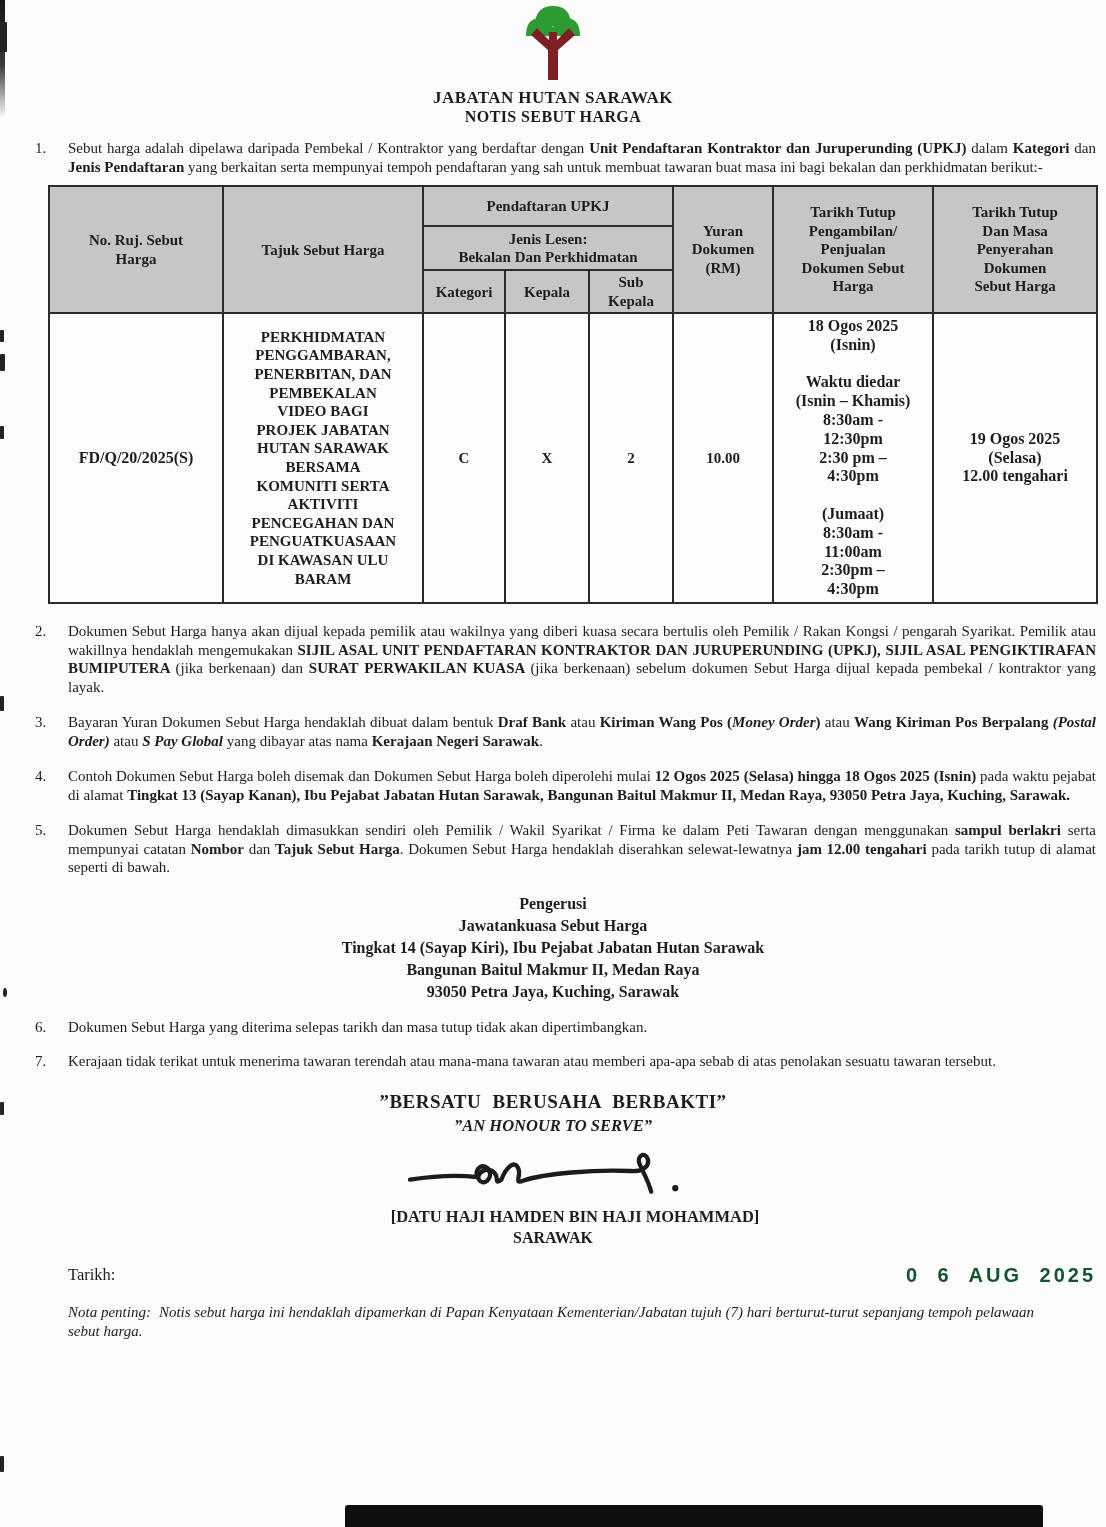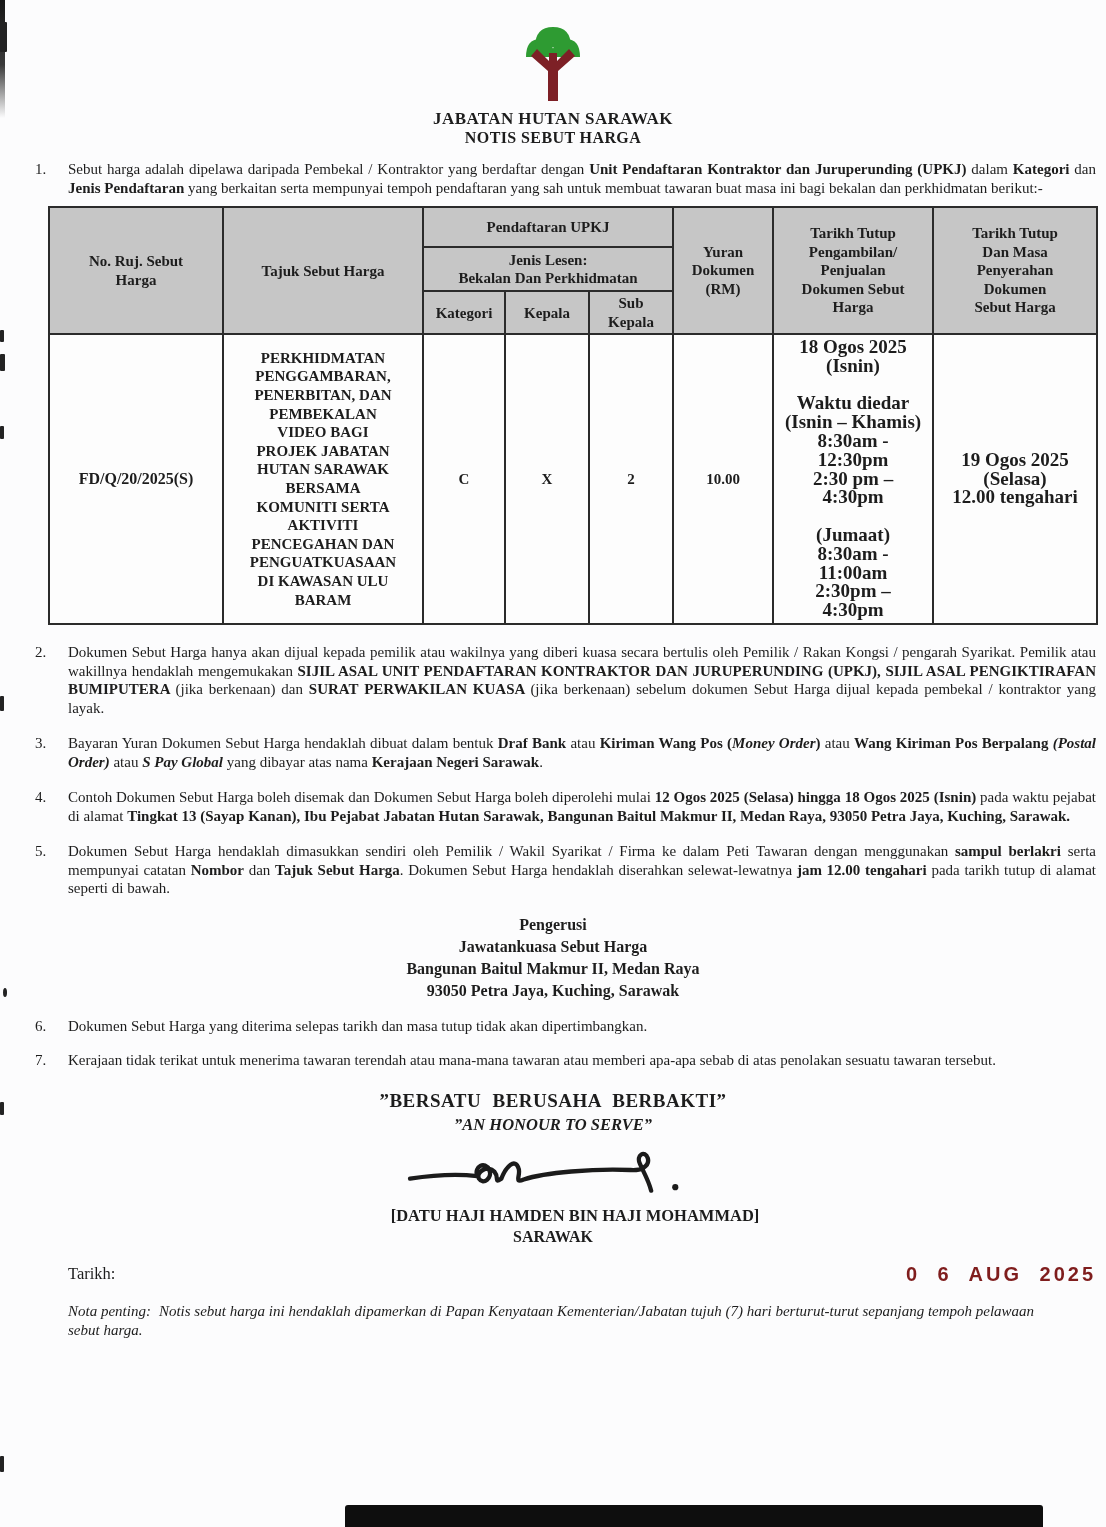--- a/index.html
+++ b/index.html
@@ -12,42 +12,42 @@
     color:#1d1d1d;
     overflow:hidden;
   }
   
   .edge-strip{position:absolute;left:0;top:0;width:5px;height:118px;
     background:linear-gradient(#161616,#3a3a3a 55%,rgba(120,120,120,0));}
   .artifact{position:absolute;background:#232323;border-radius:1px;}
   .bottom-bar{position:absolute;left:345px;bottom:0;width:698px;height:22px;
     background:#0e0e0e;border-radius:3px 3px 0 0;}
   
-  .logo-wrap{padding-top:23px;text-align:center;}
+  .logo-wrap{padding-top:2px;text-align:center;}
   .titles{text-align:center;font-weight:bold;line-height:19px;margin-top:2px;}
   .titles .t1{font-size:17px;letter-spacing:.4px;}
   .titles .t2{font-size:16px;letter-spacing:.4px;}
   
   .item{display:flex;margin:13px 10px 0 35px;font-size:15px;line-height:18.5px;}
   .item .num{width:33px;flex:0 0 33px;}
   .item .body{flex:1;text-align:justify;}
   .b{font-weight:bold;}
   .i{font-style:italic;}
   
   table.quote{border-collapse:collapse;margin:9px 10px 0 48px;width:1048px;
     table-layout:fixed;}
   table.quote th,table.quote td{border:2px solid #2b2b2b;padding:2px 4px;
     text-align:center;vertical-align:middle;}
   table.quote th{background:#c6c6c6;font-size:15px;font-weight:bold;line-height:18px;}
   table.quote td{background:#fdfdfd;font-weight:bold;}
   .cell-lines div{min-height:18.5px;}
   td.tajuk{font-size:15px;line-height:18.6px;}
   td.noruj{font-size:16px;}
   td.small{font-size:15px;}
-  td.tarikh{font-size:19px;line-height:18.8px;}
+  td.tarikh{font-size:16px;line-height:18.8px;}
   
   .address{margin-top:16px;text-align:center;font-weight:bold;font-size:16px;line-height:22px;}
   .motto1{margin-top:20px;text-align:center;font-weight:bold;font-size:19px;letter-spacing:.5px;word-spacing:6px;}
   .motto2{margin-top:3px;text-align:center;font-weight:bold;font-style:italic;font-size:16.5px;}
   .sigblock{text-align:center;margin-top:4px;}
   .signame{font-weight:bold;font-size:16.5px;line-height:21px;padding-left:44px;}
   .sigsub{font-weight:bold;font-size:16px;line-height:21px;}
   
   .daterow{margin:16px 10px 0 68px;font-size:16.5px;display:flex;align-items:center;justify-content:space-between;}
   .stamp{margin-left:30px;font-family:"Liberation Sans","DejaVu Sans",sans-serif;
@@ -203,20 +203,21 @@
     <div class="body"><span>Contoh Dokumen Sebut Harga boleh disemak dan Dokumen Sebut Harga boleh diperolehi mulai </span><span class="b">12 Ogos 2025 (Selasa) hingga 18 Ogos 2025 (Isnin)</span><span> pada waktu pejabat di alamat </span><span class="b">Tingkat 13 (Sayap Kanan), Ibu Pejabat Jabatan Hutan Sarawak, Bangunan Baitul Makmur II, Medan Raya, 93050 Petra Jaya, Kuching, Sarawak.</span></div>
   </div>
   <div class="item" style="margin-top:17px">
     <div class="num">5.</div>
     <div class="body"><span>Dokumen Sebut Harga hendaklah dimasukkan sendiri oleh Pemilik / Wakil Syarikat / Firma ke dalam Peti Tawaran dengan menggunakan </span><span class="b">sampul berlakri</span><span> serta mempunyai catatan </span><span class="b">Nombor</span><span> dan </span><span class="b">Tajuk Sebut Harga</span><span>. Dokumen Sebut Harga hendaklah diserahkan selewat-lewatnya </span><span class="b">jam 12.00 tengahari</span><span> pada tarikh tutup di alamat seperti di bawah.</span></div>
   </div>
 
   <div class="address cell-lines">
       <div>Pengerusi</div>
       <div>Jawatankuasa Sebut Harga</div>
+      <div>Tingkat 14 (Sayap Kiri), Ibu Pejabat Jabatan Hutan Sarawak</div>
       <div>Bangunan Baitul Makmur II, Medan Raya</div>
       <div>93050 Petra Jaya, Kuching, Sarawak</div>
     </div>
 
   <div class="item" style="margin-top:15px">
     <div class="num">6.</div>
     <div class="body"><span>Dokumen Sebut Harga yang diterima selepas tarikh dan masa tutup tidak akan dipertimbangkan.</span></div>
   </div>
   <div class="item" style="margin-top:16px">
     <div class="num">7.</div>
@@ -230,20 +231,20 @@
     <svg width="360" height="62" viewBox="0 0 360 72" aria-hidden="true">
       <path d="M14 46 C 40 42, 66 40, 92 43 C 88 32, 101 25, 106 36 C 110 45, 99 54, 94 46 C 90 39, 104 29, 112 38 C 118 45, 111 52, 120 46 C 126 31, 136 22, 140 34 C 143 42, 134 52, 146 47 C 170 39, 228 34, 270 36 C 281 37, 293 32, 290 22 C 287 13, 276 18, 281 29 C 285 38, 291 48, 294 60" fill="none" stroke="#1b1b1b" stroke-width="5" stroke-linecap="round"></path>
       <circle cx="322" cy="56" r="3.6" fill="#1b1b1b"></circle>
     </svg>
     <div class="signame">[DATU HAJI HAMDEN BIN HAJI MOHAMMAD]</div>
     <div class="sigsub">SARAWAK</div>
   </div>
 
   <div class="daterow">
     <span>Tarikh:</span>
-    <span class="stamp" id="stamp" style="color: #7f1d1d;">0 6  AUG  2025</span>
+    <span class="stamp" id="stamp" style="color: #14532d;">0 6  AUG  2025</span>
   </div>
 
   <div class="note">
     <span class="lead">Nota penting:</span><span>Notis sebut harga ini hendaklah dipamerkan di Papan Kenyataan Kementerian/Jabatan tujuh (7) hari berturut-turut sepanjang tempoh pelawaan sebut harga.</span>
   </div>
 
 </div>
 
 </body></html>

